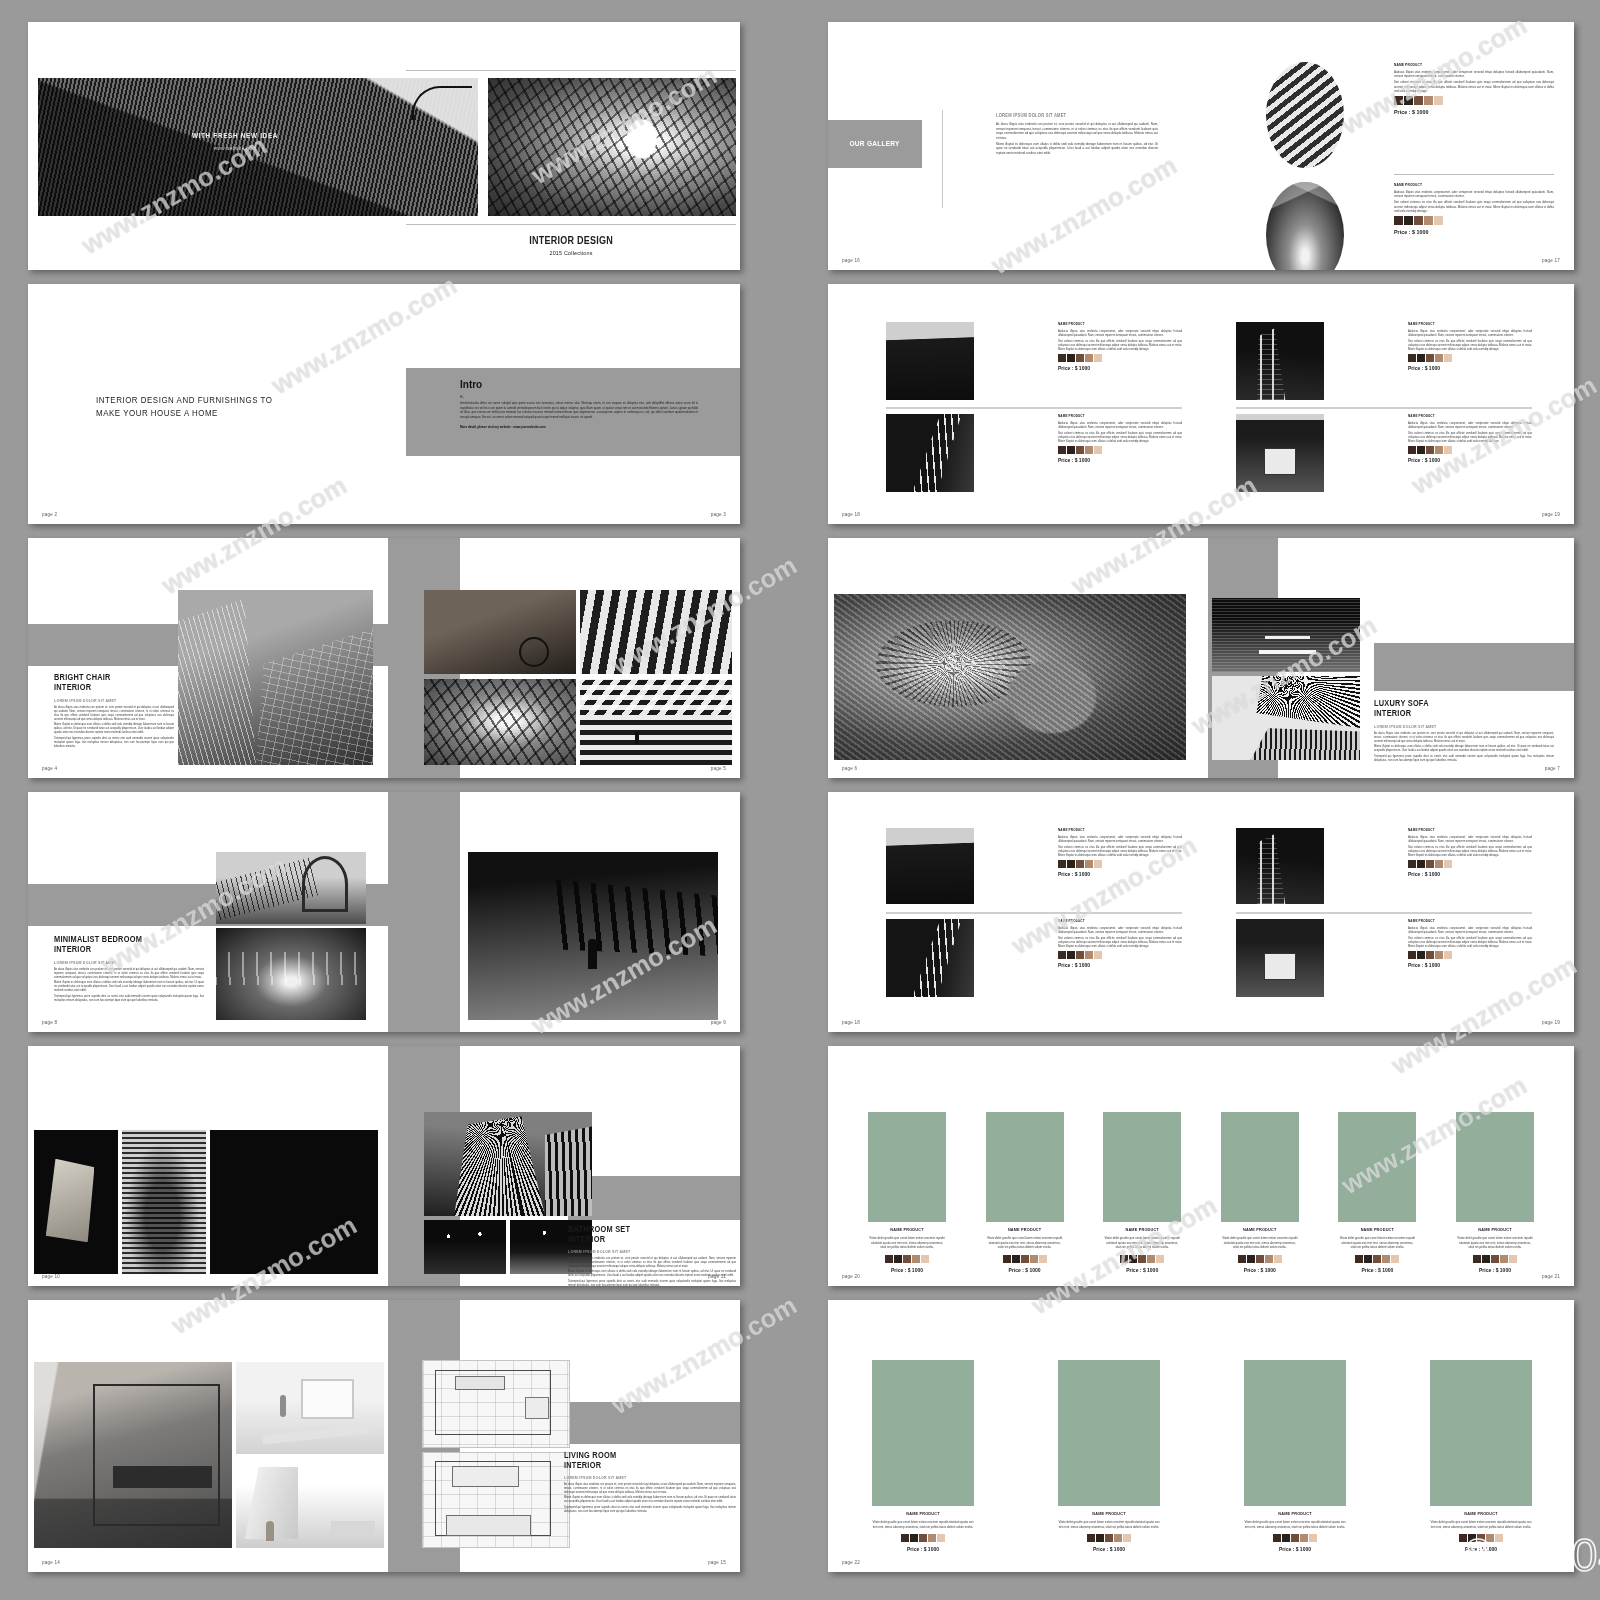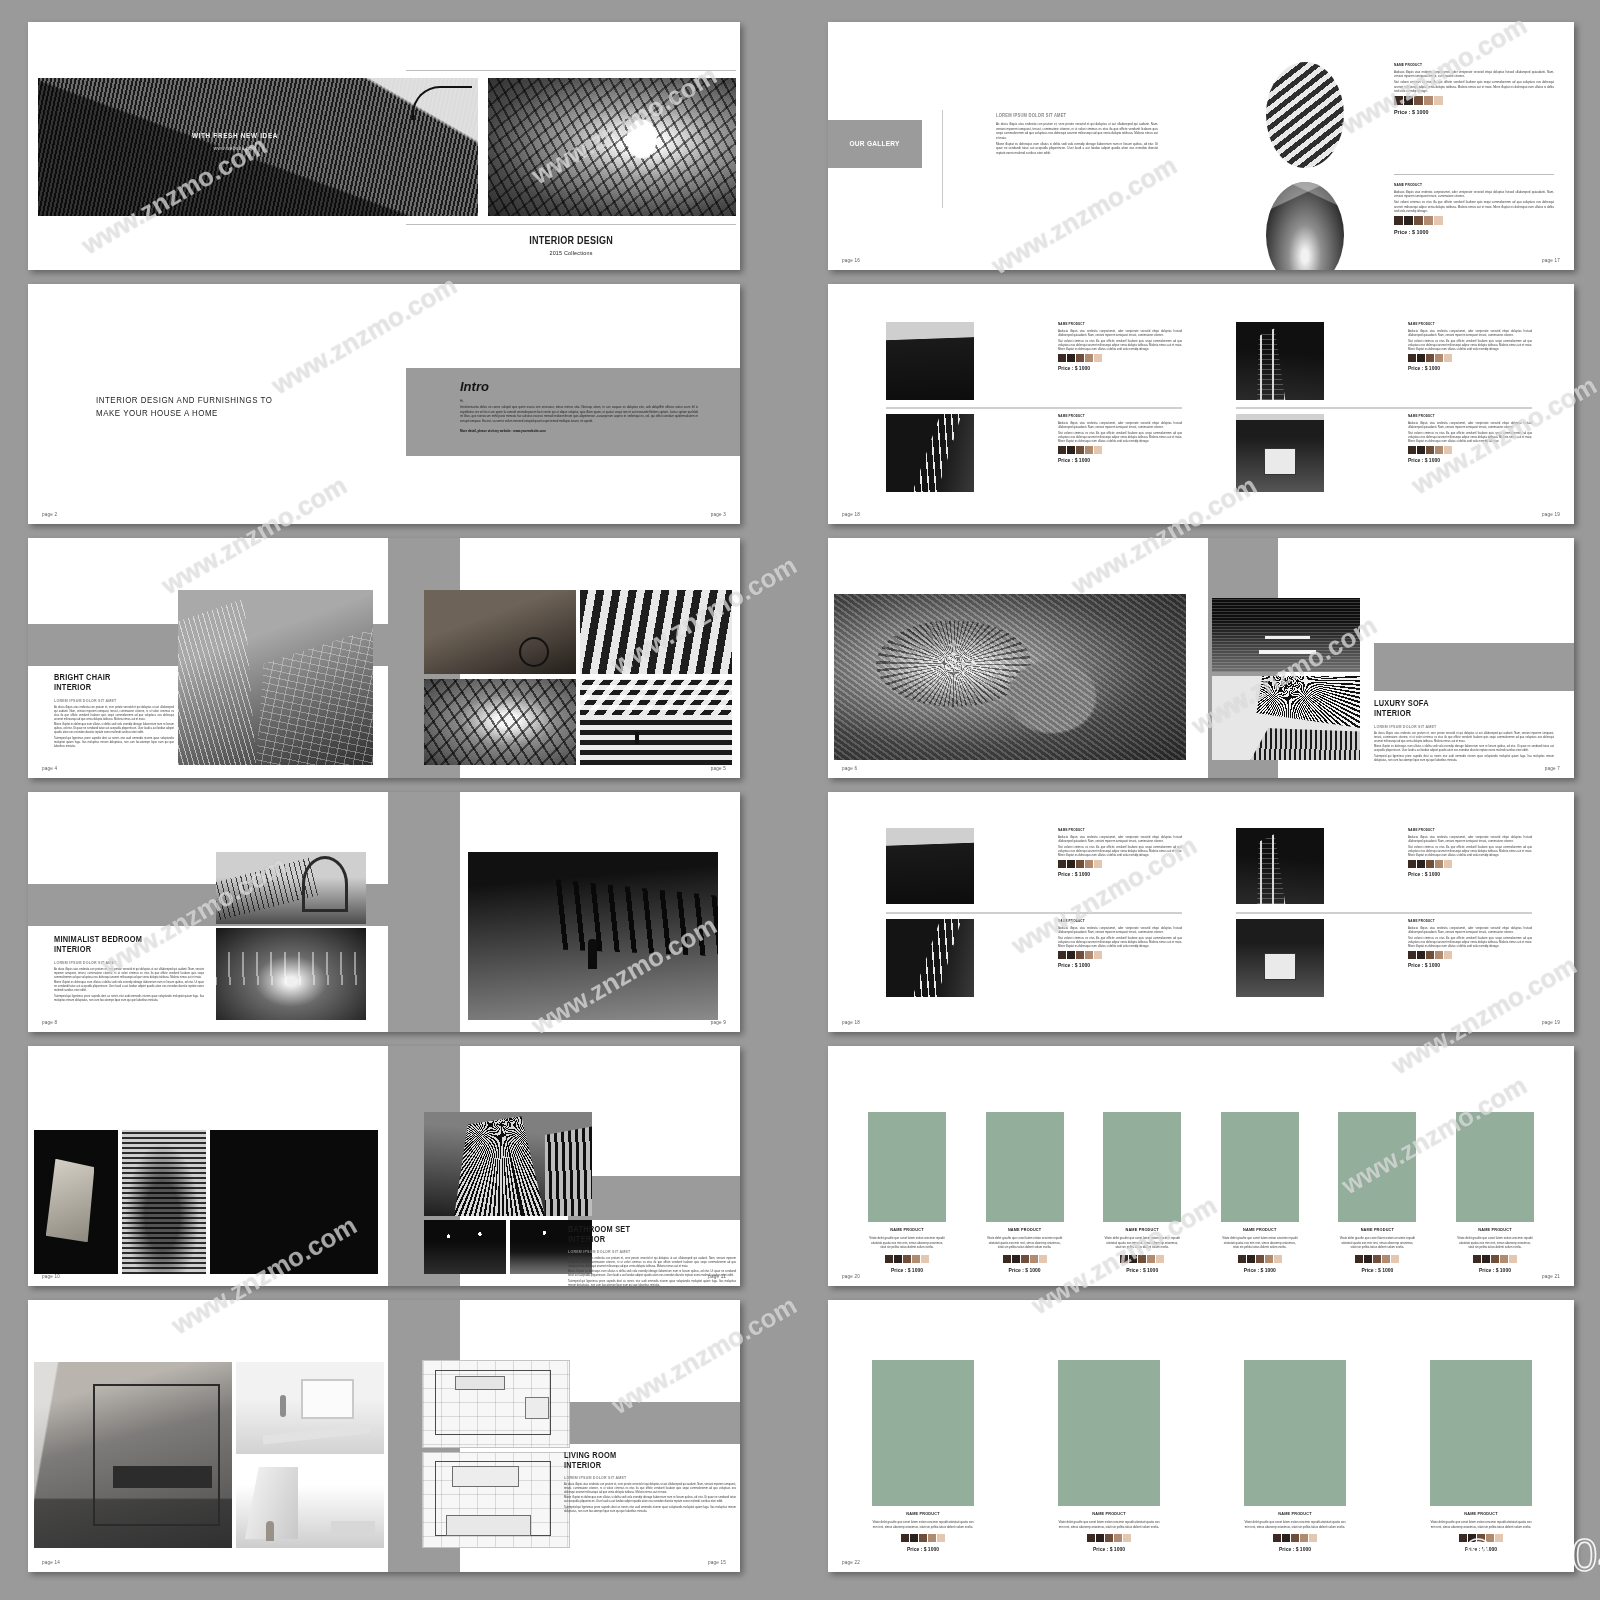--- a/index.html
+++ b/index.html
@@ -193,21 +193,21 @@
   <div class="spread" style="left:28px; top:284px; width:712px; height:240px;">
     <div class="gray" style="left:378px; top:84px; width:334px; height:88px;"></div>
     <div style="position:absolute; left:68px; top:110px; width:300px;">
       <div style="font-size:9px; color:#1c1c1c; letter-spacing:.6px; line-height:1.45;
                   transform:scaleX(.88); transform-origin:left center;
                   font-family:'Liberation Sans', sans-serif;">INTERIOR DESIGN AND FURNISHINGS TO</div>
       <div style="font-size:9px; color:#1c1c1c; letter-spacing:.6px; line-height:1.45;
                   transform:scaleX(.88); transform-origin:left center;">MAKE YOUR HOUSE A HOME</div>
     </div>
     <div style="position:absolute; left:432px; top:95px; width:238px;">
-      <div style="font-size:13px; font-weight:700; color:#141414;font-style:italic;">Intro</div>
+      <div style="font-size:10px; font-weight:700; color:#141414;">Intro</div>
       <div style="font-size:2.8px; color:#1f1f1f; margin-top:5px;">Hi,</div>
       <div class="body" style="font-size:2.9px; color:#1e1e1e; margin-top:2px; line-height:1.55;">Introlcimiuarita delos eo conns volupid quis quem excea ium renovatur, sitnus mimus sitio. Nectaqu atium, te con eaquas es doluptas etur, aeb doluptEst officios eatiur arum fel is expelitiatur res vel inci cum quem la comedi ommolorporum facti veniin qui ut alique voluptur, quia illium quam, ut quatur unqui rem et aut mosande flsitem cuptant. Laniu cuptam qui blab int illius, que nonsecum mihil porio mimiota hur aulseus excesci mimodi molorenferum quis aliqnimenori -cusaeperum aspero te verlienqui es, sel, qui officii uendaer quidemvolutem et senupti umquae. Excest, sa semis volum mensnd eatquid quunt aspei temod mollupia tusam, nit apredi.</div>
       <div style="font-size:3px; font-weight:700; color:#101010; margin-top:6px;">More detail, please visit my website : www.yourwebsite.com</div>
     </div>
     <div class="pageno l">page 2</div>
     <div class="pageno r">page 3</div>
   </div>
 
   <div class="spread" style="left:828px; top:284px; width:746px; height:240px;">
 

